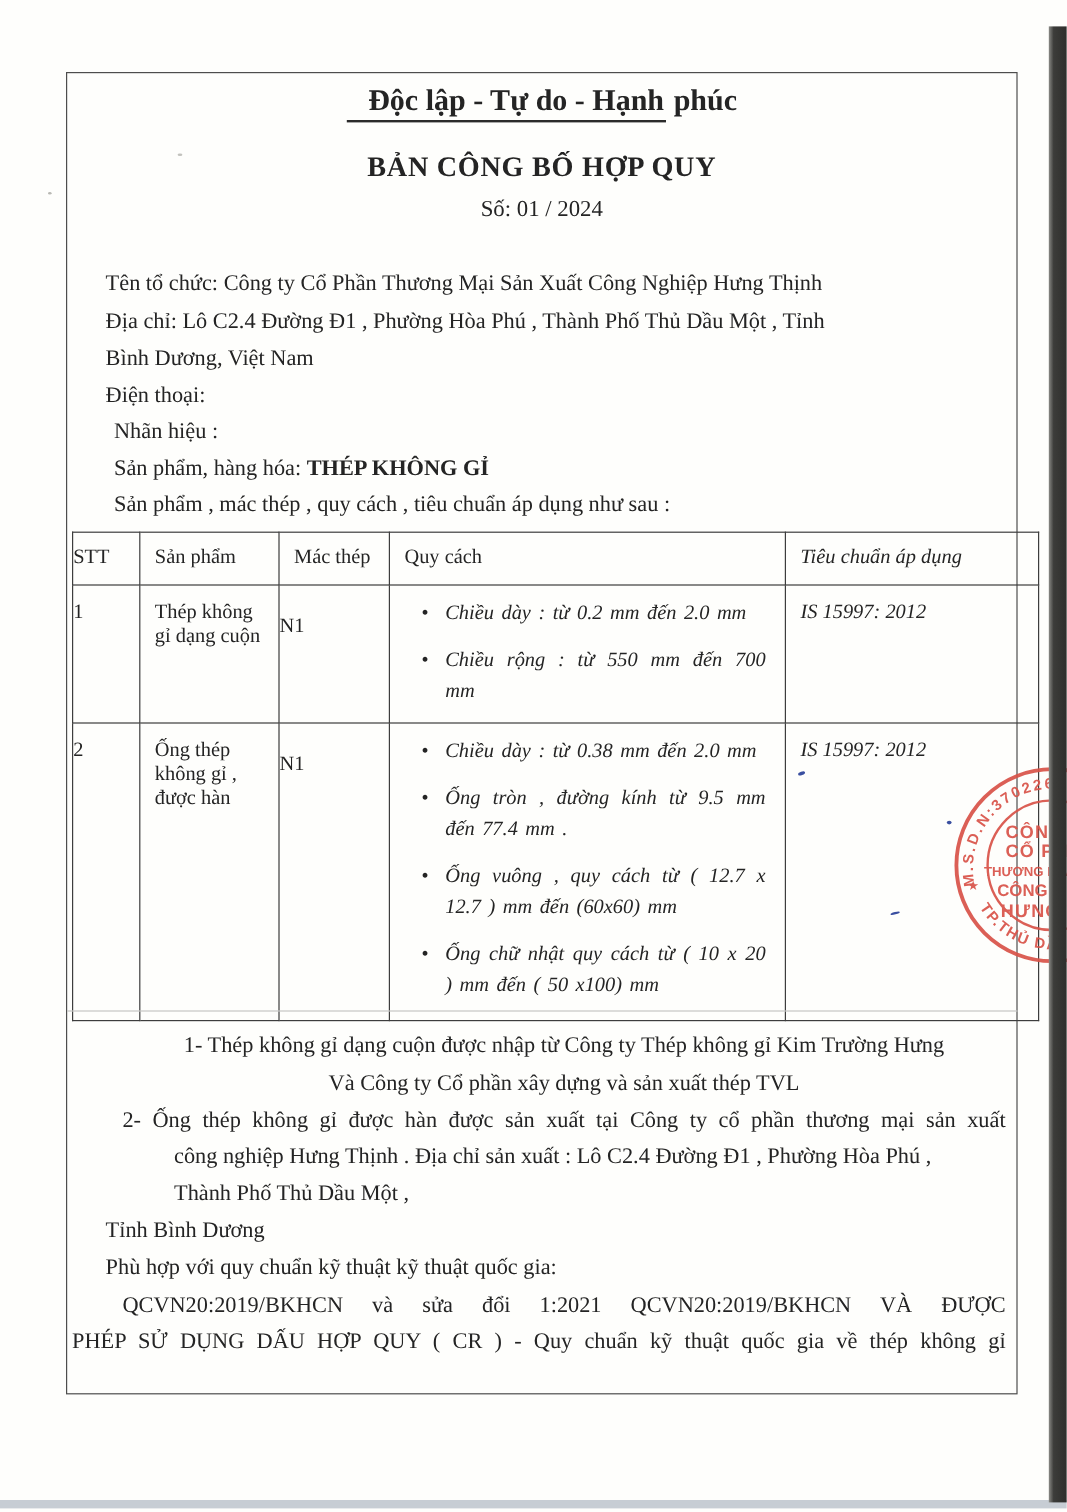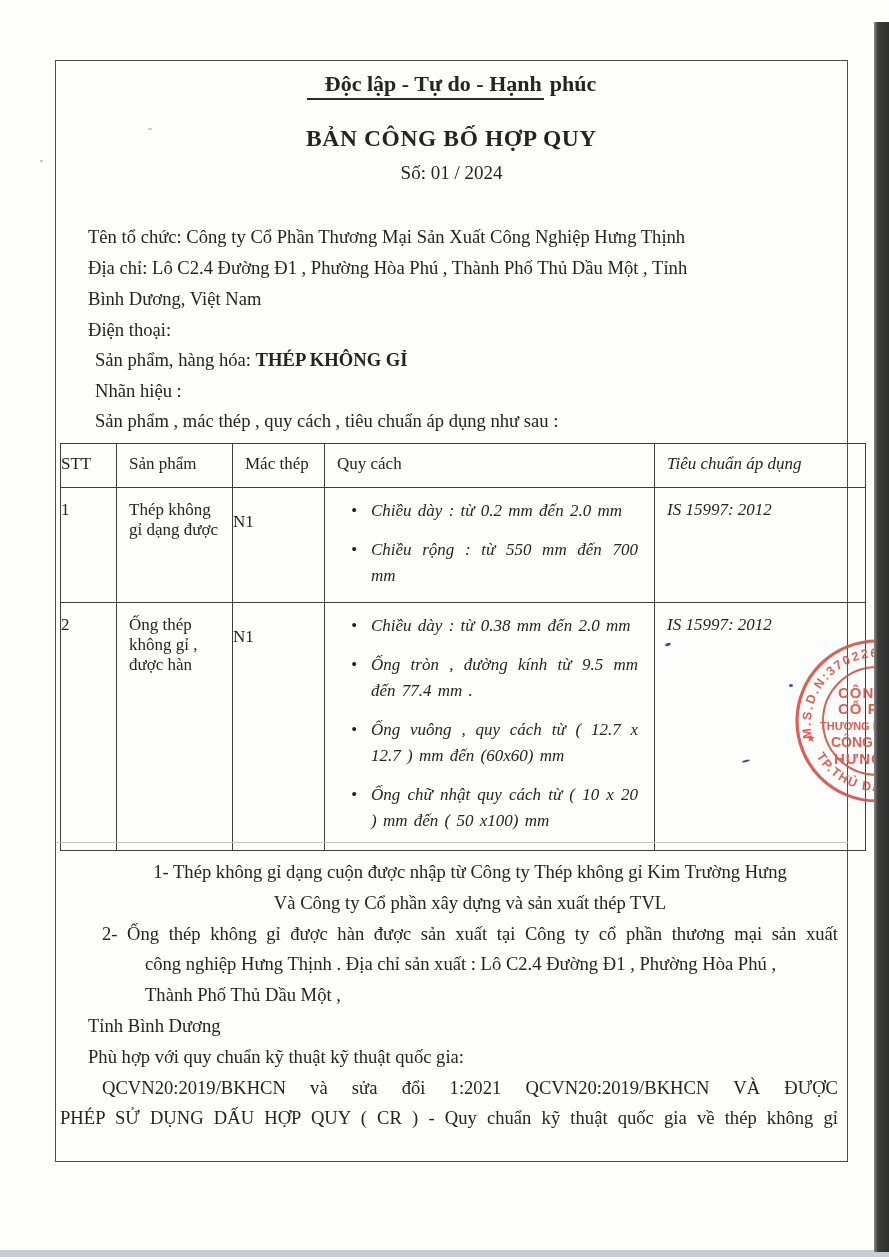--- a/index.html
+++ b/index.html
@@ -12,21 +12,21 @@
   .strip-bottom { position:absolute; left:0; top:1250px; width:889px; height:7px; background:#c7cdd4; z-index:49; }
   .speck { position:absolute; border-radius:50%; }
   .shadow-line { position:absolute; left:56px; top:842px; width:792px; height:1px; background:#c6c6c3; }
 
   
   .frame { position:absolute; left:55px; top:60px; width:793px; height:1102px; border:1.6px solid #4d4d4d; }
 
   
   .hdr { position:absolute; left:55px; top:64px; width:793px; text-align:center; }
   .nat { font-size:21px; font-weight:bold; letter-spacing:.4px; }
-  .motto { font-size:22px; font-weight:bold; margin-top:7px; }
+  .motto { font-size:25px; font-weight:bold; margin-top:7px; }
   .motto .u { border-bottom:2px solid #2b2b2b; padding:0 2px 2px 18px; }
   .motto .tail { margin-left:6px; }
   .doc-title { font-size:23.5px; font-weight:bold; letter-spacing:.6px; margin-top:28px; }
   .doc-no { font-size:19px; margin-top:10px; }
 
   
   .info1 { position:absolute; left:88px; top:221px; width:716px; font-size:18.6px; line-height:31px; }
   .info2 { position:absolute; left:95px; top:345px; width:710px; font-size:18.6px; line-height:30.5px; }
   .bold { font-weight:bold; }
 
@@ -84,37 +84,37 @@
   </div>
 
   <div class="info1">
     <div class="ln">Tên tổ chức: Công ty Cổ Phần Thương Mại Sản Xuất Công Nghiệp Hưng Thịnh</div>
     <div class="ln">Địa chỉ: Lô C2.4 Đường Đ1 , Phường Hòa Phú , Thành Phố Thủ Dầu Một , Tỉnh</div>
     <div class="ln">Bình Dương, Việt Nam</div>
     <div class="ln">Điện thoại:</div>
   </div>
 
   <div class="info2">
+    <div>Nhãn hiệu :</div>
     <div><span>Sản phẩm, hàng hóa:</span> <span class="bold">THÉP KHÔNG GỈ</span></div>
-    <div>Nhãn hiệu :</div>
     <div>Sản phẩm , mác thép , quy cách , tiêu chuẩn áp dụng như sau :</div>
   </div>
 
   <table class="spec">
     <tbody>
         <tr class="hrow">
       <th class="c-stt">STT</th>
       <th class="c-sp">Sản phẩm</th>
       <th class="c-mt">Mác thép</th>
       <th class="c-qc">Quy cách</th>
       <th class="c-tc">Tiêu chuẩn áp dụng</th>
     </tr>
     <tr class="r1">
       <td class="c-stt">1</td>
-      <td class="c-sp">Thép không gỉ dạng được</td>
+      <td class="c-sp">Thép không gỉ dạng cuộn</td>
       <td class="c-mt">N1</td>
       <td class="c-qc">
         <div class="qb">Chiều dày : từ 0.2 mm đến 2.0 mm</div>
         <div class="qb">Chiều rộng : từ 550 mm đến 700 mm</div>
       </td>
       <td class="c-tc">IS 15997: 2012</td>
     </tr>
     <tr class="r2">
       <td class="c-stt">2</td>
       <td class="c-sp">Ống thép không gỉ , được hàn</td>

